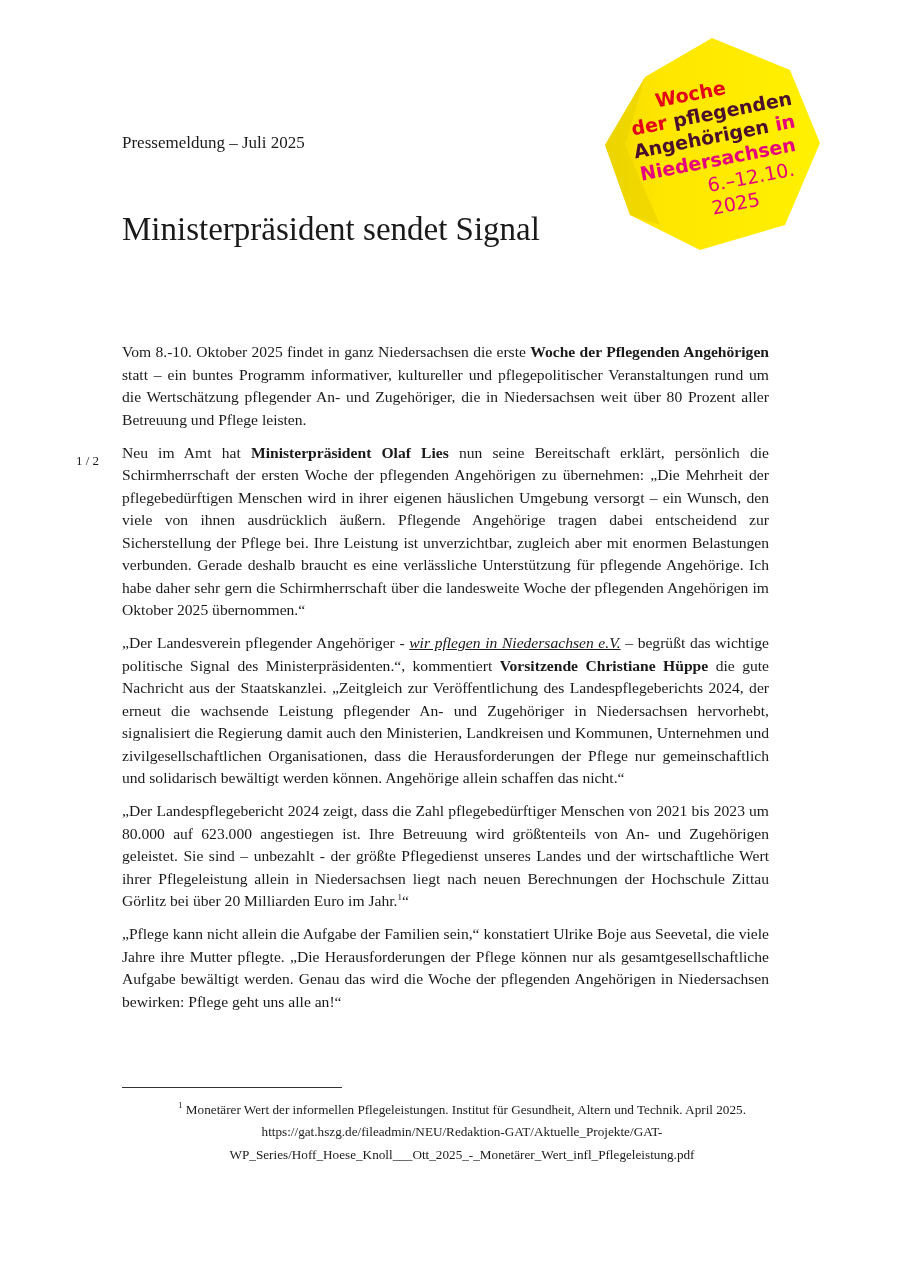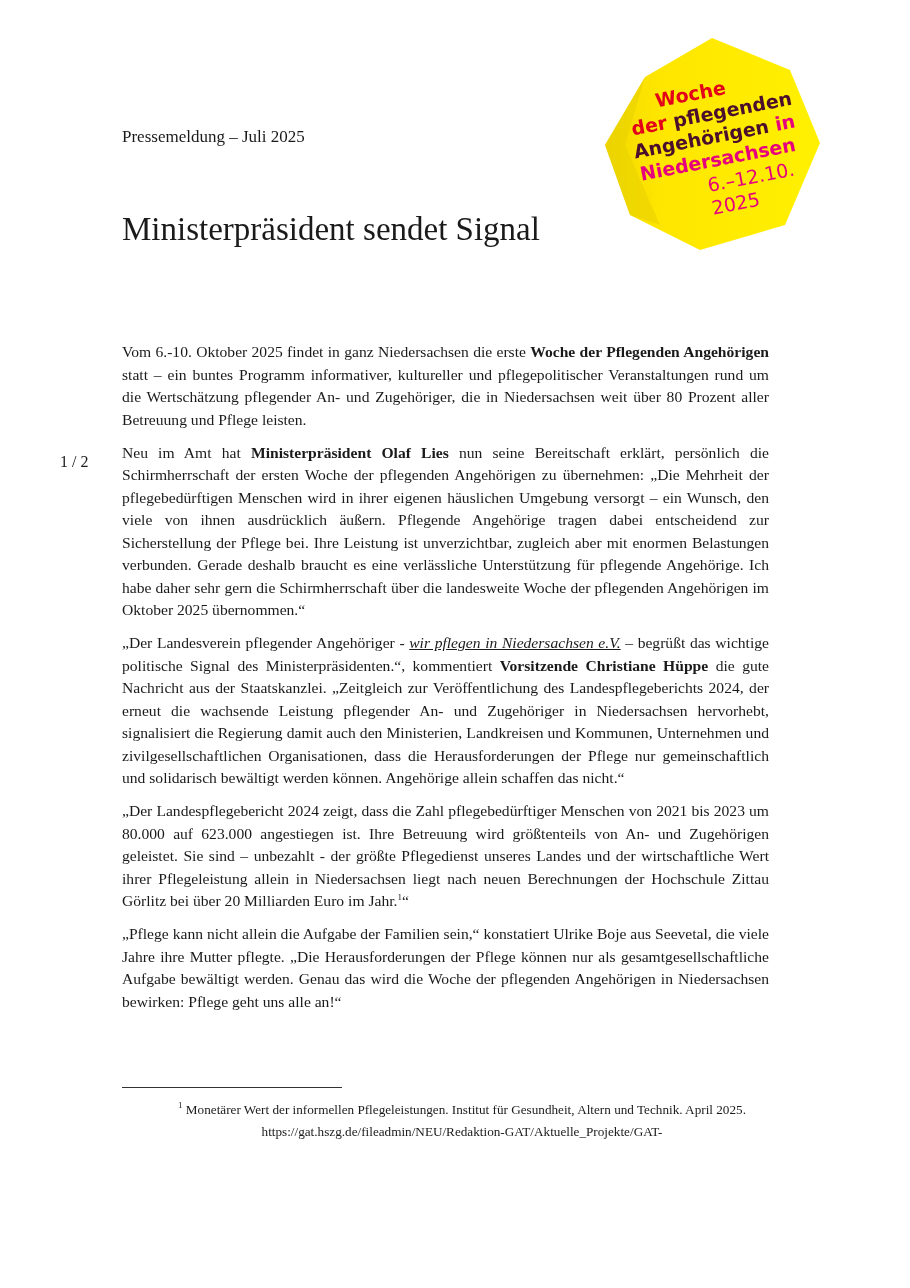--- a/index.html
+++ b/index.html
@@ -14,23 +14,23 @@
   .bt-der { left: 36px; top: 70px; font-size: 19px; }
   .bt-der .red { color: #e3001b; }
   .bt-der .dark { color: #4a0f2c; }
   .bt-ang { left: 34px; top: 93px; font-size: 19px; }
   .bt-ang .dark { color: #4a0f2c; }
   .bt-ang .mag { color: #e6007e; }
   .bt-nds { left: 36px; top: 116px; font-size: 19px; color: #e6007e; }
   .bt-date { left: 100px; top: 140px; font-size: 19px; font-weight: normal; color: #e6007e; }
   .bt-year { left: 100px; top: 163px; font-size: 19px; font-weight: normal; color: #e6007e; }
 
-  .kicker { position: absolute; left: 122px; top: 127px; font-size: 17px; text-align: right; }
+  .kicker { position: absolute; left: 122px; top: 133px; font-size: 17px; text-align: right; }
   .headline { position: absolute; left: 122px; top: 214px; font-size: 33px; line-height: 31px; }
-  .pagenum { position: absolute; left: 60px; top: 453px; font-size: 16px; }
+  .pagenum { position: absolute; left: 76px; top: 453px; font-size: 13px; }
 
   .body { position: absolute; left: 122px; top: 341px; width: 647px; font-size: 15.6px; line-height: 22.5px; text-align: justify; }
   .body p { margin: 0 0 10.5px 0; }
   .body b { font-weight: bold; }
   .body i { font-style: italic; text-decoration: underline; }
   sup { font-size: 9px; line-height: 0; vertical-align: 6px; }
 
   .fn-rule { position: absolute; left: 122px; top: 1087px; width: 220px; height: 1px; background: #333; }
   .footnote { position: absolute; left: 122px; top: 1099px; width: 680px; font-size: 13.2px; line-height: 22.3px; text-align: center; }
   .footnote div { white-space: nowrap; }
@@ -70,27 +70,28 @@
 
   <div class="kicker">Pressemeldung – Juli 2025</div>
 
   <div class="headline">
     <div>Ministerpräsident sendet Signal</div>
   </div>
 
   <div class="pagenum">1 / 2</div>
 
   <div class="body">
-    <p><span>Vom 6.-10. Oktober 2025 findet in ganz Niedersachsen die erste </span><b>Woche der Pflegenden Angehörigen</b><span> statt – ein buntes Programm informativer, kultureller und pflegepolitischer Veranstaltungen rund um die Wertschätzung pflegender An- und Zugehöriger, die in Niedersachsen weit über 80 Prozent aller Betreuung und Pflege leisten.</span></p>
+    <p><span>Vom 8.-10. Oktober 2025 findet in ganz Niedersachsen die erste </span><b>Woche der Pflegenden Angehörigen</b><span> statt – ein buntes Programm informativer, kultureller und pflegepolitischer Veranstaltungen rund um die Wertschätzung pflegender An- und Zugehöriger, die in Niedersachsen weit über 80 Prozent aller Betreuung und Pflege leisten.</span></p>
     <p><span>Neu im Amt hat </span><b>Ministerpräsident Olaf Lies</b><span> nun seine Bereitschaft erklärt, persönlich die Schirmherrschaft der ersten Woche der pflegenden Angehörigen zu übernehmen: „Die Mehrheit der pflegebedürftigen Menschen wird in ihrer eigenen häuslichen Umgebung versorgt – ein Wunsch, den viele von ihnen ausdrücklich äußern. Pflegende Angehörige tragen dabei entscheidend zur Sicherstellung der Pflege bei. Ihre Leistung ist unverzichtbar, zugleich aber mit enormen Belastungen verbunden. Gerade deshalb braucht es eine verlässliche Unterstützung für pflegende Angehörige. Ich habe daher sehr gern die Schirmherrschaft über die landesweite Woche der pflegenden Angehörigen im Oktober 2025 übernommen.“</span></p>
     <p><span>„Der Landesverein pflegender Angehöriger - </span><i>wir pflegen in Niedersachsen e.V.</i><span> – begrüßt das wichtige politische Signal des Ministerpräsidenten.“, kommentiert </span><b>Vorsitzende Christiane Hüppe</b><span> die gute Nachricht aus der Staatskanzlei. „Zeitgleich zur Veröffentlichung des Landespflegeberichts 2024, der erneut die wachsende Leistung pflegender An- und Zugehöriger in Niedersachsen hervorhebt, signalisiert die Regierung damit auch den Ministerien, Landkreisen und Kommunen, Unternehmen und zivilgesellschaftlichen Organisationen, dass die Herausforderungen der Pflege nur gemeinschaftlich und solidarisch bewältigt werden können. Angehörige allein schaffen das nicht.“</span></p>
     <p><span>„Der Landespflegebericht 2024 zeigt, dass die Zahl pflegebedürftiger Menschen von 2021 bis 2023 um 80.000 auf 623.000 angestiegen ist. Ihre Betreuung wird größtenteils von An- und Zugehörigen geleistet. Sie sind – unbezahlt - der größte Pflegedienst unseres Landes und der wirtschaftliche Wert ihrer Pflegeleistung allein in Niedersachsen liegt nach neuen Berechnungen der Hochschule Zittau Görlitz bei über 20 Milliarden Euro im Jahr.</span><sup>1</sup><span>“</span></p>
     <p><span>„Pflege kann nicht allein die Aufgabe der Familien sein,“ konstatiert Ulrike Boje aus Seevetal, die viele Jahre ihre Mutter pflegte. „Die Herausforderungen der Pflege können nur als gesamtgesellschaftliche Aufgabe bewältigt werden. Genau das wird die Woche der pflegenden Angehörigen in Niedersachsen bewirken: Pflege geht uns alle an!“</span></p>
   </div>
 
   <div class="fn-rule"></div>
 
   <div class="footnote">
     <div><sup>1</sup><span> Monetärer Wert der informellen Pflegeleistungen. Institut für Gesundheit, Altern und Technik. April 2025.</span></div>
     <div>https://gat.hszg.de/fileadmin/NEU/Redaktion-GAT/Aktuelle_Projekte/GAT-</div>
+    <div>WP_Series/Hoff_Hoese_Knoll___Ott_2025_-_Monetärer_Wert_infl_Pflegeleistung.pdf</div>
   </div>
 
 </div>
 
 </body></html>

